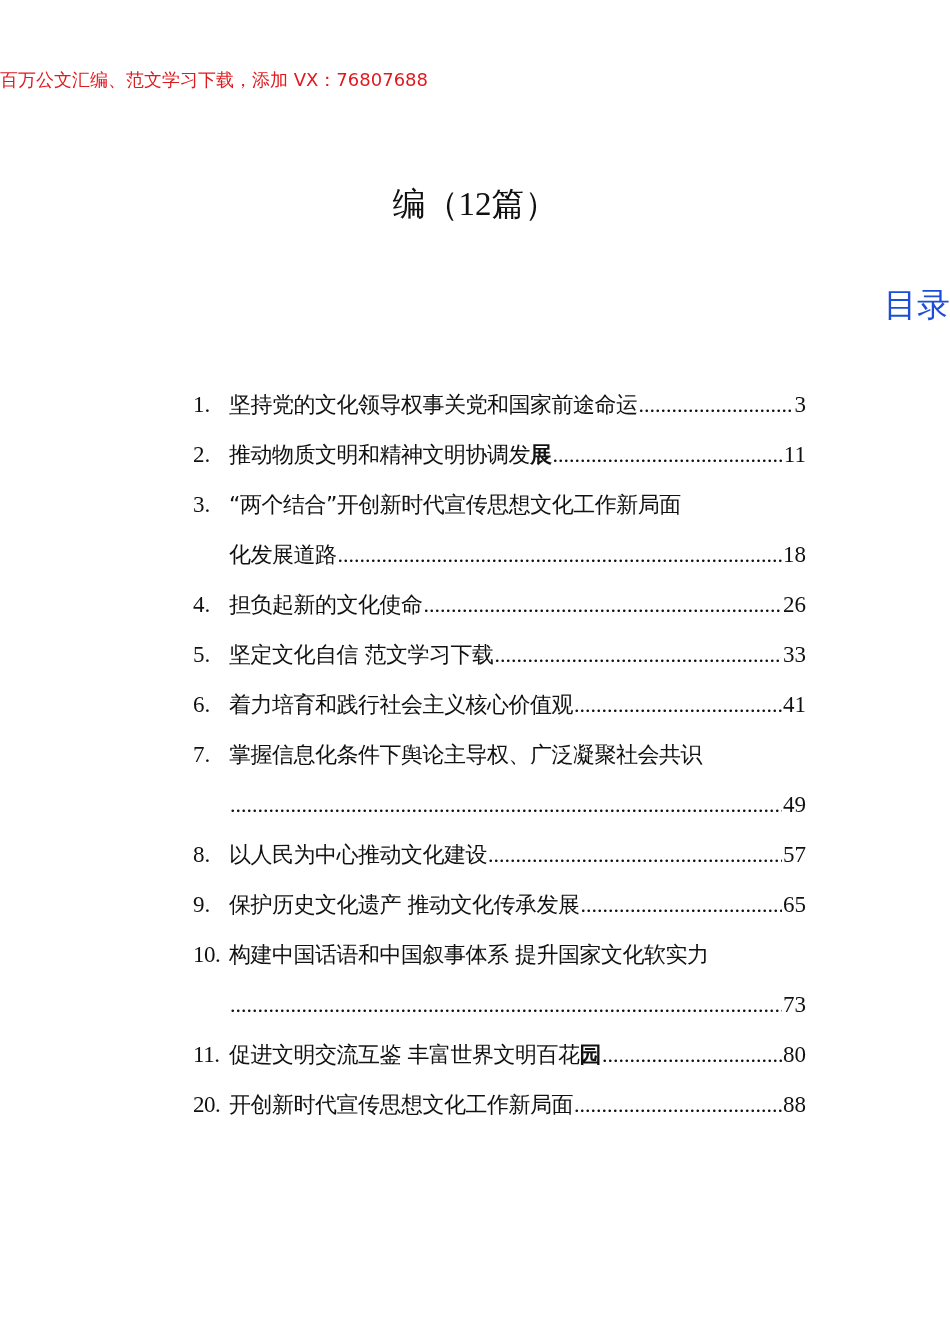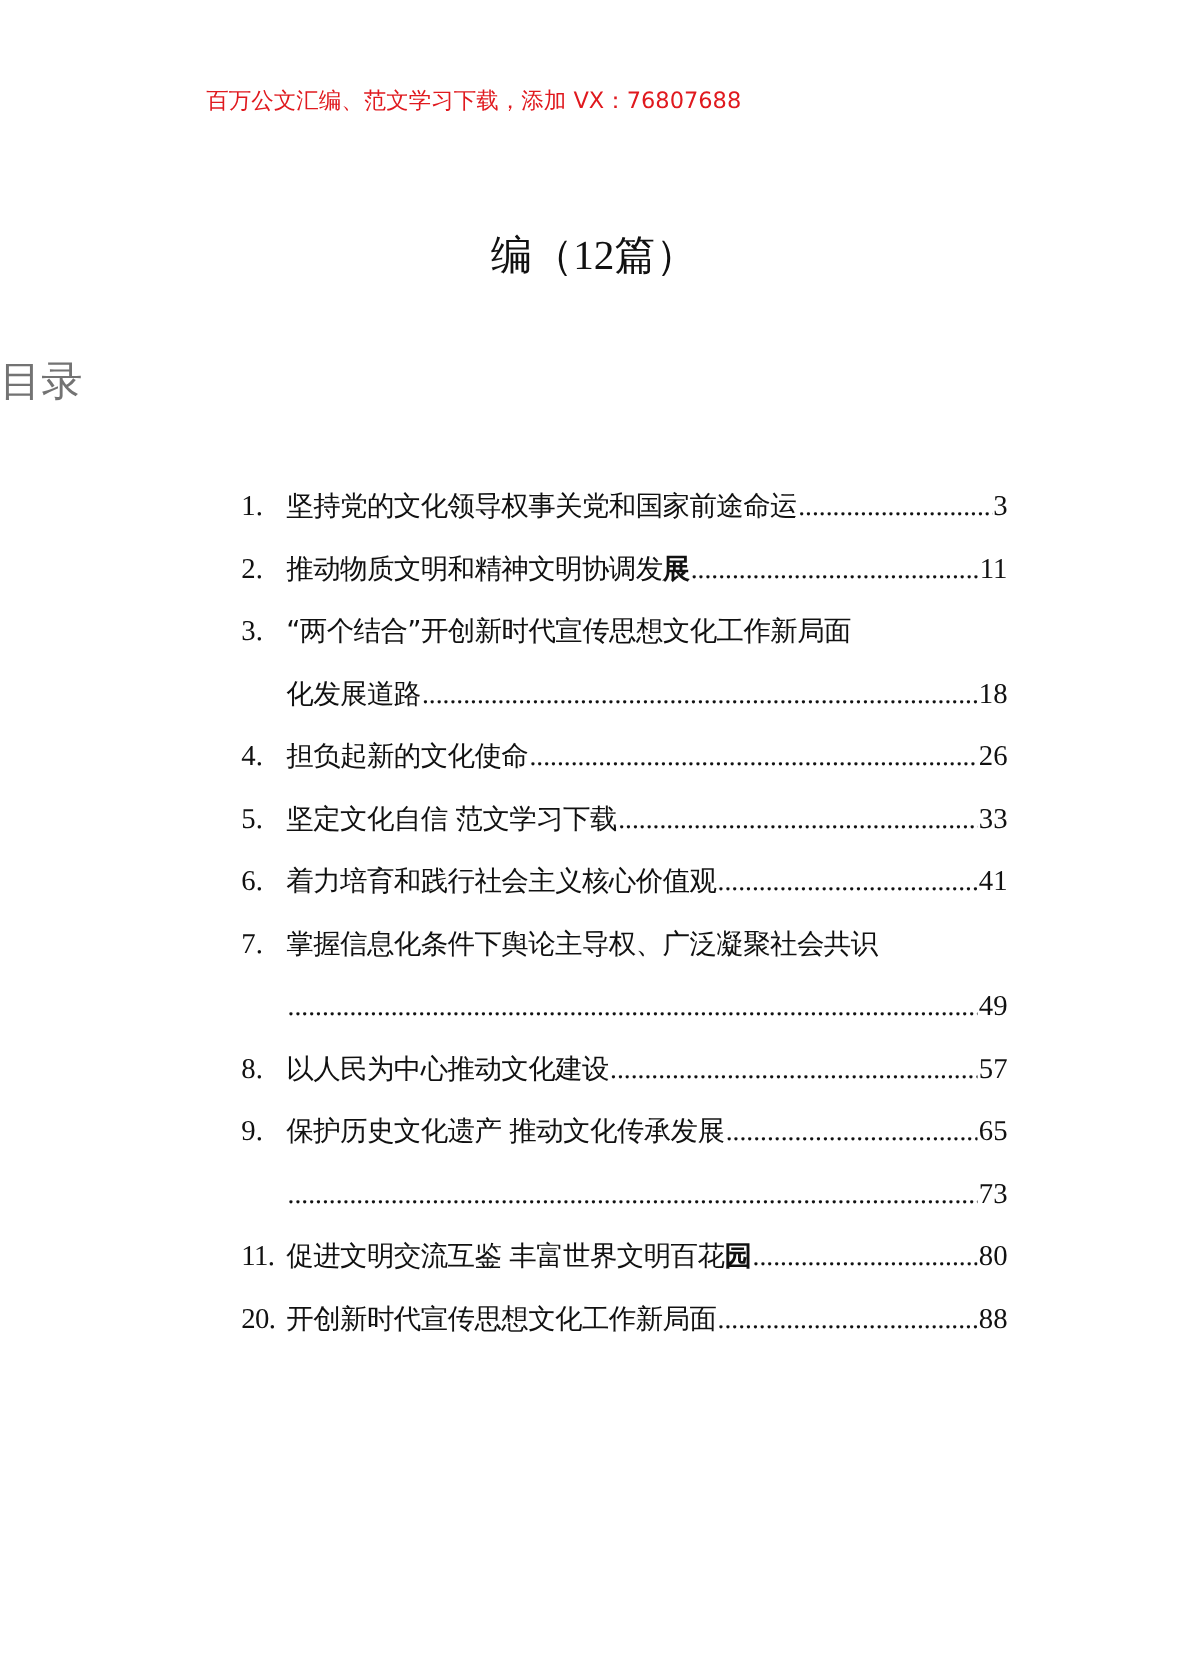--- a/index.html
+++ b/index.html
@@ -13,21 +13,20 @@
       position: relative;
       overflow: hidden;
       font-family: "DejaVu Sans", "Liberation Sans", sans-serif;
       color: #000000;
     }
     .header-note {
       position: absolute;
       top: 68px;
       left: 0;
       width: 758px;
-      text-align: center;
       font-size: 18px;
       color: #e0191e;
       letter-spacing: 0px;
     }
     .doc-title {
       position: absolute;
       top: 180px;
       left: 120px;
       width: 710px;
       text-align: center;
@@ -36,24 +35,24 @@
       color: #111;
     }
     .doc-title .num {
       font-family: "Liberation Serif", "DejaVu Serif", serif;
     }
     .toc-heading {
       position: absolute;
       top: 283px;
       left: 0;
       width: 950px;
-      text-align: left;
+      text-align: right;
       font-size: 33px;
       line-height: 44px;
-      color: #737373;
+      color: #1d4ed8;
     }
     .toc {
       position: absolute;
       top: 380px;
       left: 193px;
       width: 613px;
     }
     .toc-entry {
       position: relative;
       font-size: 22px;
@@ -202,20 +201,24 @@
     <div class="toc-line">
       <span class="toc-num">9.</span>
       <span class="toc-text">保护历史文化遗产 推动文化传承发展</span>
       <span class="toc-dots"></span>
       <span class="toc-page">65</span>
     </div>
   </div>
 
   <div class="toc-entry">
     <div class="toc-line">
+      <span class="toc-num wide">10.</span>
+      <span class="toc-text">构建中国话语和中国叙事体系 提升国家文化软实力</span>
+    </div>
+    <div class="toc-line">
       <span class="indent"></span>
       <span class="toc-dots"></span>
       <span class="toc-page">73</span>
     </div>
   </div>
 
   <div class="toc-entry">
     <div class="toc-line">
       <span class="toc-num wide">11.</span>
       <span class="toc-text"><span>促进文明交流互鉴 丰富世界文明百花</span><span class="bold-char">园</span></span>

